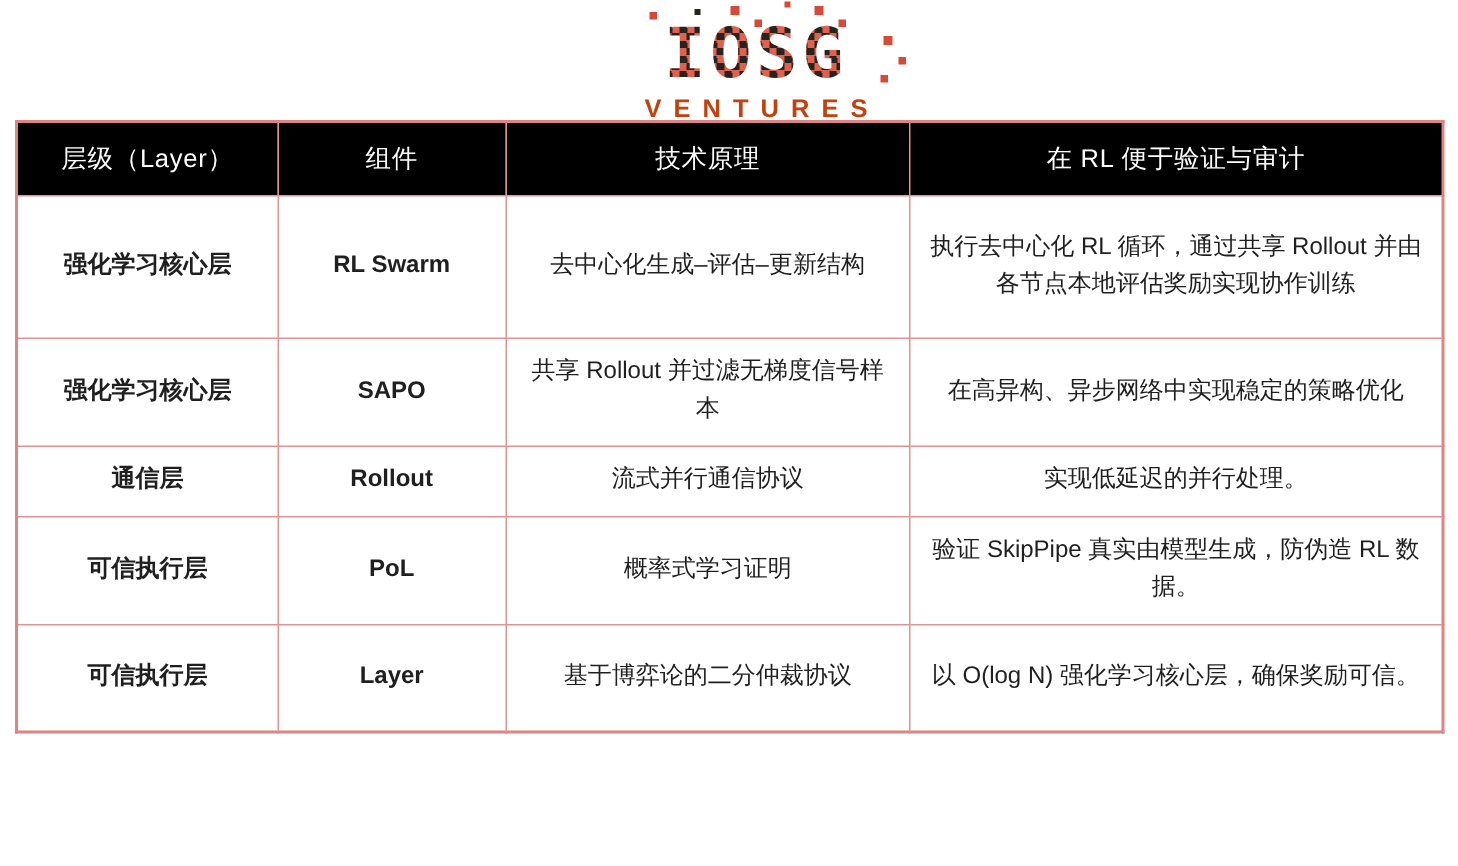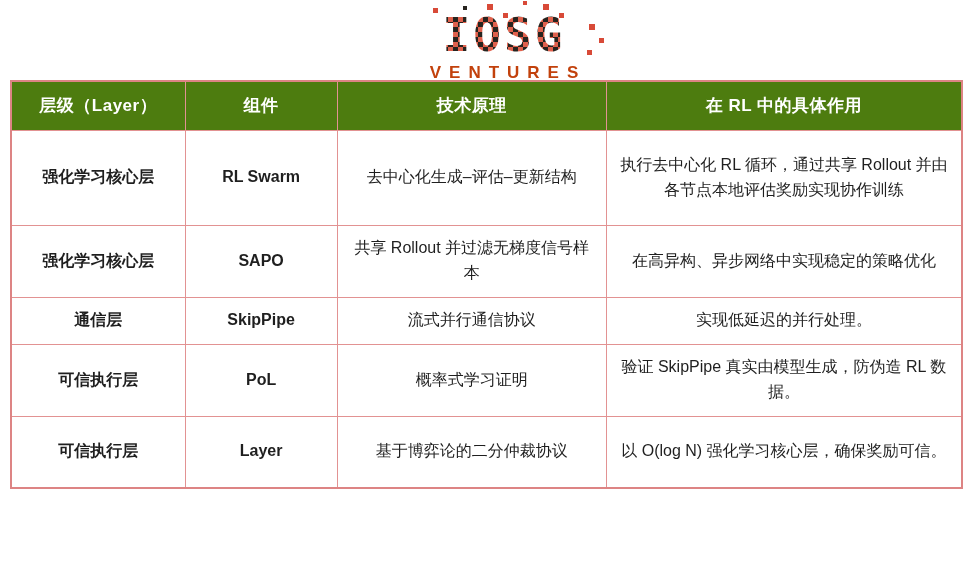--- a/index.html
+++ b/index.html
@@ -68,24 +68,24 @@
   col.c2 { width: 16.0%; }
   col.c3 { width: 28.3%; }
   col.c4 { width: 37.4%; }
   th, td {
     border: 1.5px solid #e29292;
     text-align: center;
     vertical-align: middle;
     padding: 6px 12px;
   }
   thead th {
-    background: #4d7c0f;
+    background: #000000;
     color: #ffffff;
     font-size: 17px;
-    font-weight: 700;
+    font-weight: 400;
     height: 49px;
     letter-spacing: 0.5px;
   }
   tbody td {
     font-size: 16px;
     color: #1f1f1f;
     line-height: 1.55;
     background: #ffffff;
   }
   tbody td.bold { font-weight: 700; text-align: center; }
@@ -123,39 +123,39 @@
       <col class="c1">
         <col class="c2">
         <col class="c3">
         <col class="c4">
     </colgroup>
     <thead>
       <tr>
           <th>层级（Layer）</th>
           <th>组件</th>
           <th>技术原理</th>
-          <th>在 RL 中的具体作用</th>
+          <th>在 RL 便于验证与审计</th>
         </tr>
     </thead>
     <tbody>
         <tr>
           <td class="bold">强化学习核心层</td>
           <td class="bold">RL Swarm</td>
           <td>去中心化生成–评估–更新结构</td>
           <td>执行去中心化 RL 循环，通过共享 Rollout 并由各节点本地评估奖励实现协作训练</td>
         </tr>
         <tr>
           <td class="bold">强化学习核心层</td>
           <td class="bold">SAPO</td>
           <td>共享 Rollout 并过滤无梯度信号样本</td>
           <td>在高异构、异步网络中实现稳定的策略优化</td>
         </tr>
         <tr>
           <td class="bold">通信层</td>
-          <td class="bold">SkipPipe</td>
+          <td class="bold">Rollout</td>
           <td>流式并行通信协议</td>
           <td>实现低延迟的并行处理。</td>
         </tr>
         <tr>
           <td class="bold">可信执行层</td>
           <td class="bold">PoL</td>
           <td>概率式学习证明</td>
           <td>验证 SkipPipe 真实由模型生成，防伪造 RL 数据。</td>
         </tr>
         <tr>

